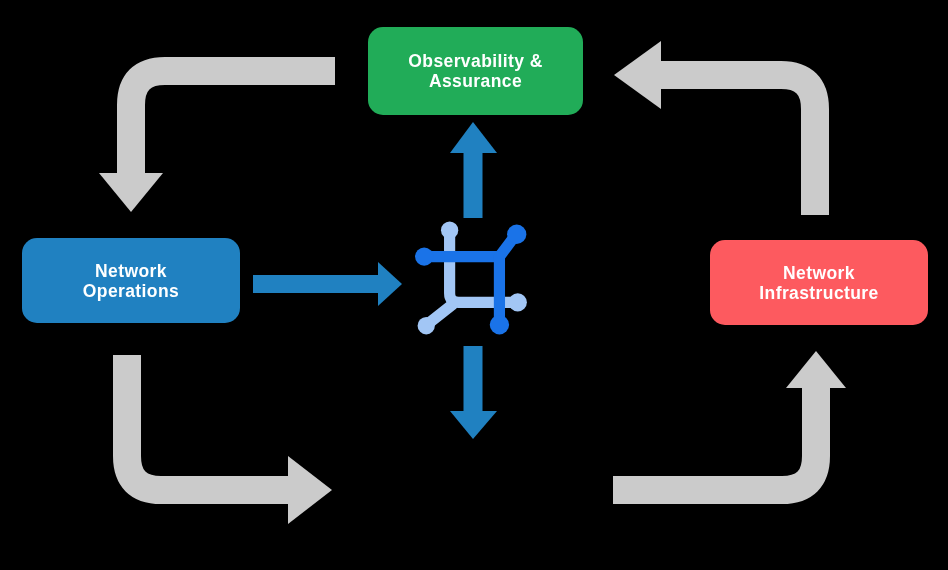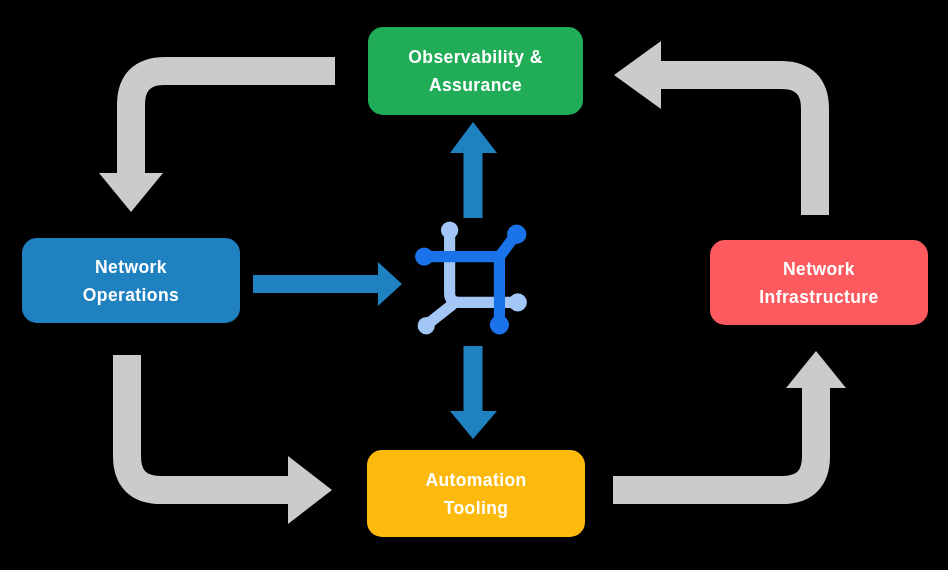--- a/index.html
+++ b/index.html
@@ -26,21 +26,21 @@
     position: absolute;
     display: flex;
     align-items: center;
     justify-content: center;
     border-radius: 15px;
     box-sizing: border-box;
   }
   .node-label {
     color: #ffffff;
     font-size: 17.5px;
-    line-height: 28px;
+    line-height: 20px;
     font-weight: 600;
     letter-spacing: 0.4px;
     text-align: center;
     white-space: pre-line;
   }
   .node-observability   { left: 368px; top: 27px;  width: 215px; height: 88px; }
   .node-operations      { left: 22px;  top: 238px; width: 218px; height: 85px; }
   .node-infrastructure  { left: 710px; top: 240px; width: 218px; height: 85px; }
   .node-automation      { left: 367px; top: 450px; width: 218px; height: 87px; }
   .icon-svg {
@@ -122,18 +122,14 @@
   <div class="node node-operations" style="background-color: rgb(32, 129, 193);">
     <span class="node-label">Network
 Operations</span>
   </div>
 
   <div class="node node-infrastructure" style="background-color: rgb(253, 90, 95);">
     <span class="node-label">Network
 Infrastructure</span>
   </div>
 
-  <div class="node node-automation" style="background-color: rgb(253, 186, 12);">
-    <span class="node-label">Automation
-Tooling</span>
-  </div>
 
 </div>
 
 </body></html>

